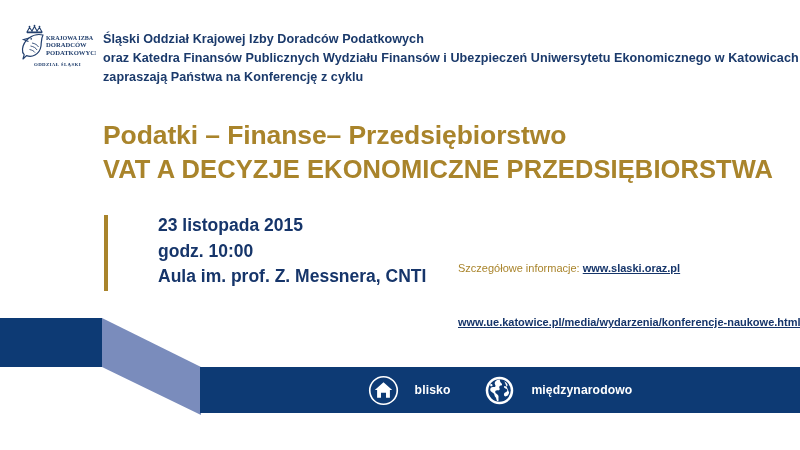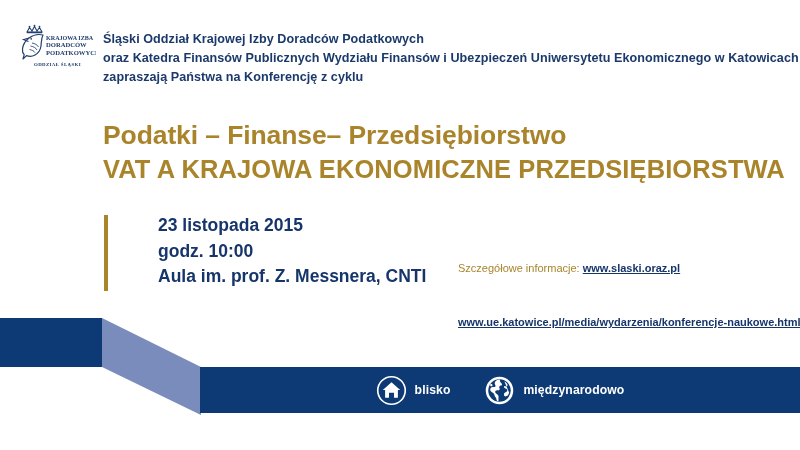--- a/index.html
+++ b/index.html
@@ -146,21 +146,21 @@
     width: 600px;
     height: 46px;
     display: flex;
     align-items: center;
     justify-content: center;
     gap: 34px;
   }
   .feature {
     display: flex;
     align-items: center;
-    gap: 8px;
+    gap: 16px;
   }
   .feature-icon {
     width: 31px;
     height: 31px;
     flex: 0 0 auto;
   }
   .feature-label {
     color: #ffffff;
     font-size: 12.2px;
     font-weight: 700;
@@ -206,21 +206,21 @@
   </div>
 
   <div id="header-text">
     <span class="hline">Śląski Oddział Krajowej Izby Doradców Podatkowych</span>
     <span class="hline">oraz Katedra Finansów Publicznych Wydziału Finansów i Ubezpieczeń Uniwersytetu Ekonomicznego w Katowicach</span>
     <span class="hline">zapraszają Państwa na Konferencję z cyklu</span>
   </div>
 
   <div id="title-wrap">
     <div id="title-line-1">Podatki – Finanse– Przedsiębiorstwo</div>
-    <div id="title-line-2">VAT A KRAJOWA EKONOMICZNE PRZEDSIĘBIORSTWA</div>
+    <div id="title-line-2">VAT A DECYZJE EKONOMICZNE PRZEDSIĘBIORSTWA</div>
   </div>
 
   <div id="details-bar"></div>
   <div id="details-block">
     <span class="dline">23 listopada 2015</span>
     <span class="dline">godz. 10:00</span>
     <span class="dline"><span>Aula im. prof. Z. Messnera, </span><span id="venue-strong">CNTI</span></span>
   </div>
 
   <div id="contact-block">

